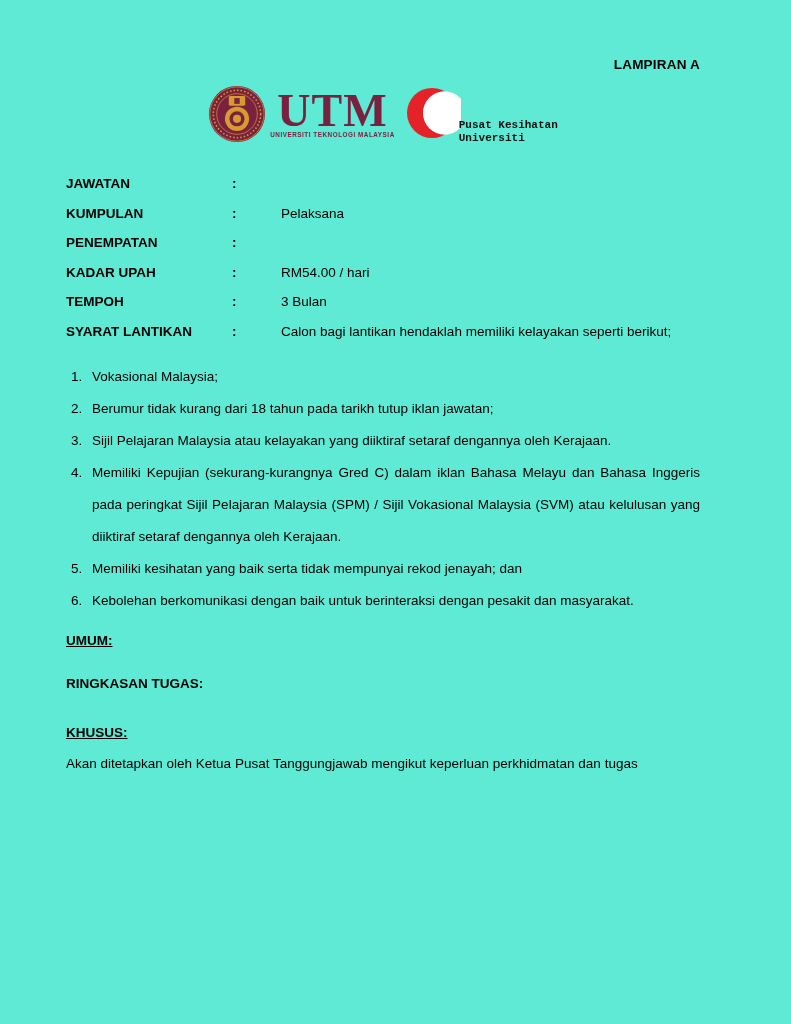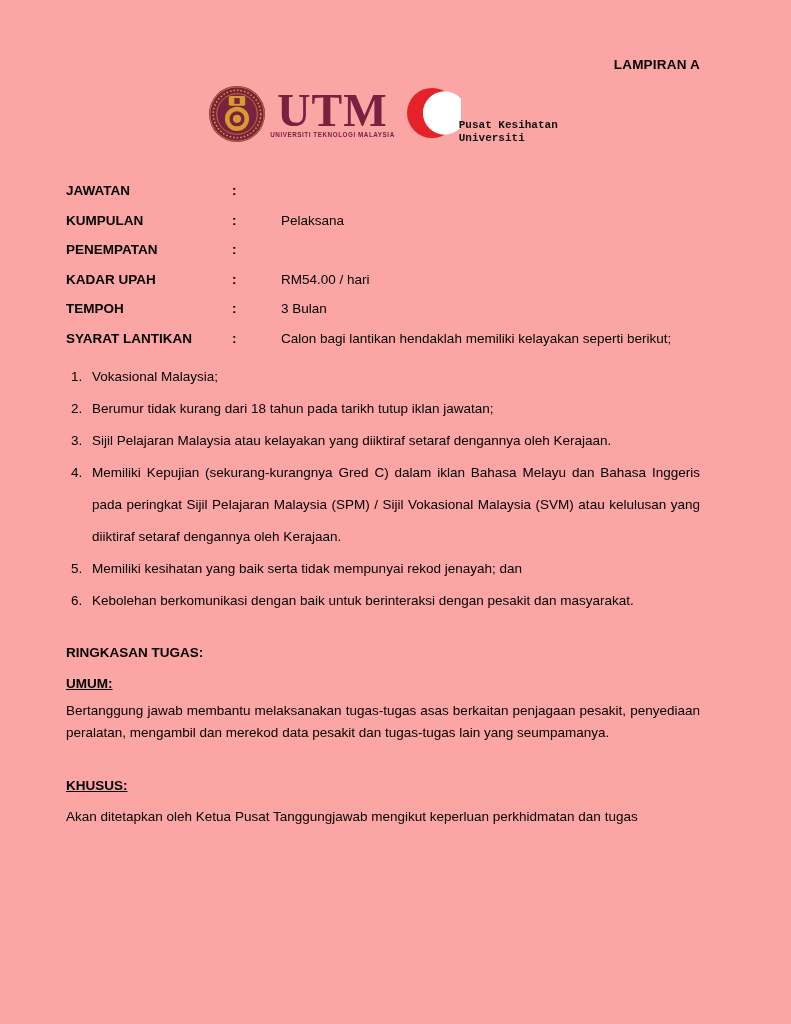--- a/index.html
+++ b/index.html
@@ -1,35 +1,35 @@
 <!DOCTYPE html>
 <html><head>
 <meta charset="utf-8">
 <style>
   * { margin:0; padding:0; box-sizing:border-box; }
   html,body { background:#e8e8e8; }
   .page {
-    width:791px; height:1024px; background:#fca5a5; margin:0 auto;
+    width:791px; height:1024px; background:#5eead4; margin:0 auto;
     font-family:"Liberation Sans", sans-serif; font-size:13.5px; color:#000;
     position:relative; padding:57px 91px 0 66px; overflow:hidden;
   }
   .lampiran { text-align:right; font-weight:bold; font-size:13.5px; letter-spacing:0.2px; }
 
   
   .logo-row { margin-top:12px; height:62px; display:flex; justify-content:center; align-items:center; gap:6px; }
   .utm-logo { display:flex; align-items:center; gap:4px; }
   .utm-wordmark { display:flex; flex-direction:column; align-items:center; line-height:1; }
   .utm-acronym { font-family:"Liberation Serif", serif; font-weight:bold; font-size:46px; line-height:0.82; letter-spacing:1px; }
   .utm-fullname { font-size:6.3px; font-weight:bold; letter-spacing:0.55px; margin-top:2px; white-space:nowrap; }
   .pku-logo { display:flex; align-items:flex-end; margin-left:6px;font-family:Liberation Mono, monospace; }
   .pku-text { font-size:11px; font-weight:bold; line-height:1.25; color:#111; margin-left:-2px; }
 
   
   .details { margin-top:30px; }
-  .detail-row { display:flex; align-items:center; height:29.5px; }
+  .detail-row { display:flex; align-items:flex-start; height:29.5px; }
   .detail-label { width:166px; font-weight:bold; }
   .detail-colon { width:49px; font-weight:bold; }
   .detail-value { flex:1; }
   .bold { font-weight:normal; }
 
   
   .req-list { margin-top:8px; line-height:32px; }
   .req-item { display:flex; }
   .req-num { width:26px; padding-left:5px; flex-shrink:0; }
   .req-text { flex:1; padding-right:0px; }
@@ -135,21 +135,20 @@
     <div class="req-item">
       <span class="req-num">5.</span>
       <span class="req-text">Memiliki kesihatan yang baik serta tidak mempunyai rekod jenayah; dan</span>
     </div>
     <div class="req-item">
       <span class="req-num">6.</span>
       <span class="req-text">Kebolehan berkomunikasi dengan baik untuk berinteraksi dengan pesakit dan masyarakat.</span>
     </div>
   </div>
 
+  <div class="sec-heading underline umum-heading">UMUM:</div>
+
   <div class="sec-heading">RINGKASAN TUGAS:</div>
-
-  <div class="sec-heading underline umum-heading">UMUM:</div>
-  <div class="body-par">Bertanggung jawab membantu melaksanakan tugas-tugas asas berkaitan penjagaan pesakit, penyediaan peralatan, mengambil dan merekod data pesakit dan tugas-tugas lain yang seumpamanya.</div>
 
   <div class="sec-heading underline khusus-heading">KHUSUS:</div>
   <div class="body-par single">Akan ditetapkan oleh Ketua Pusat Tanggungjawab mengikut keperluan perkhidmatan dan tugas</div>
 
 </div>
 
 </body></html>

